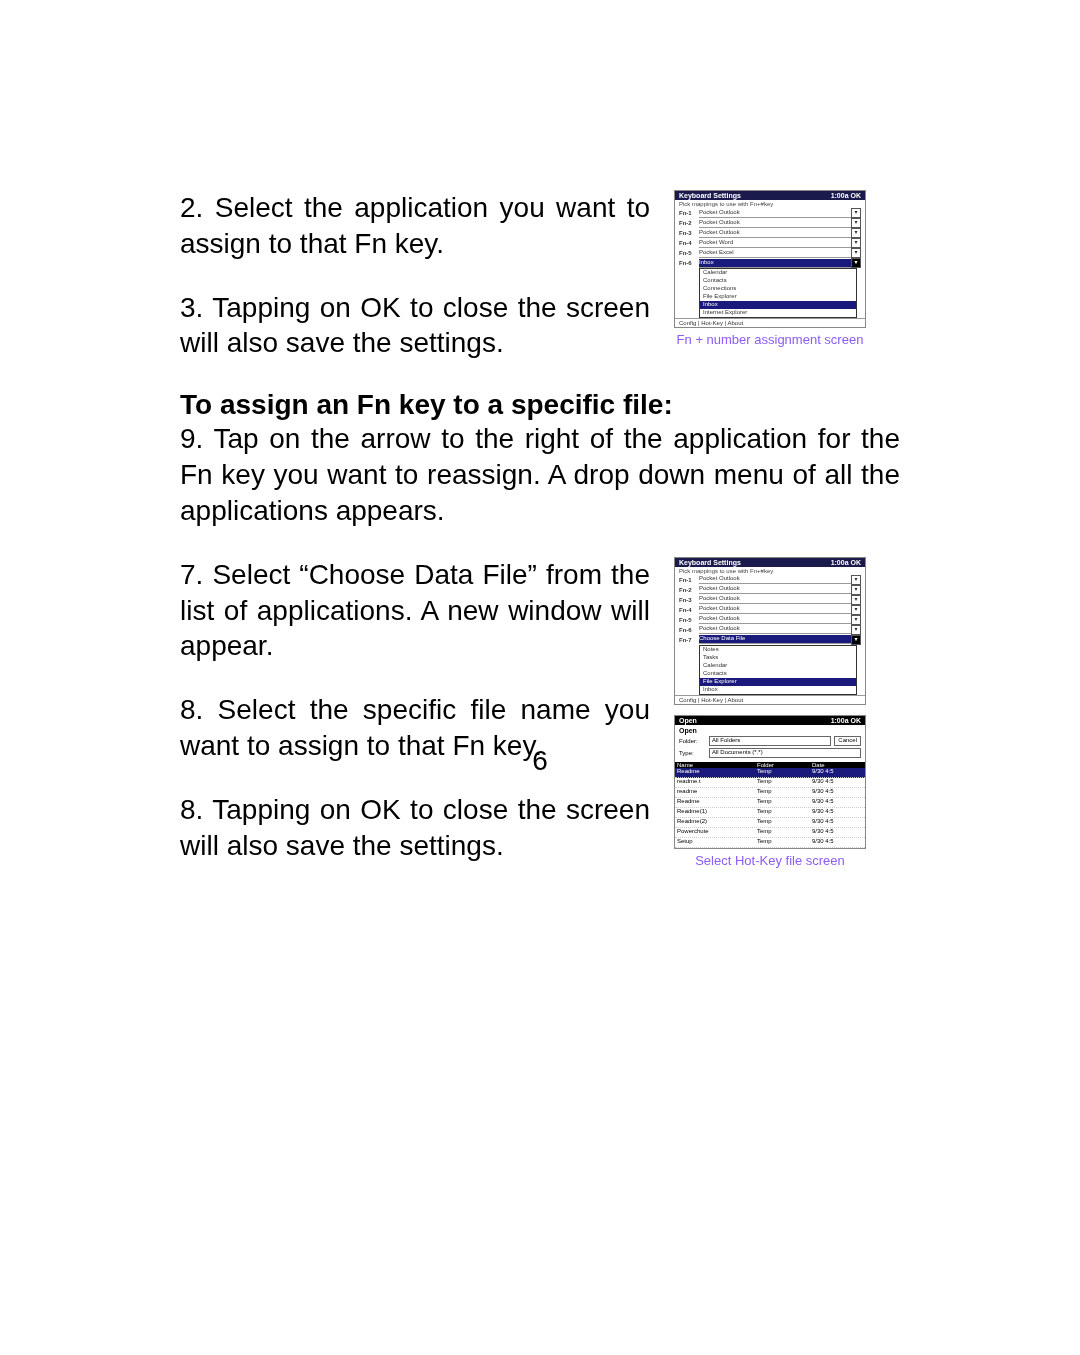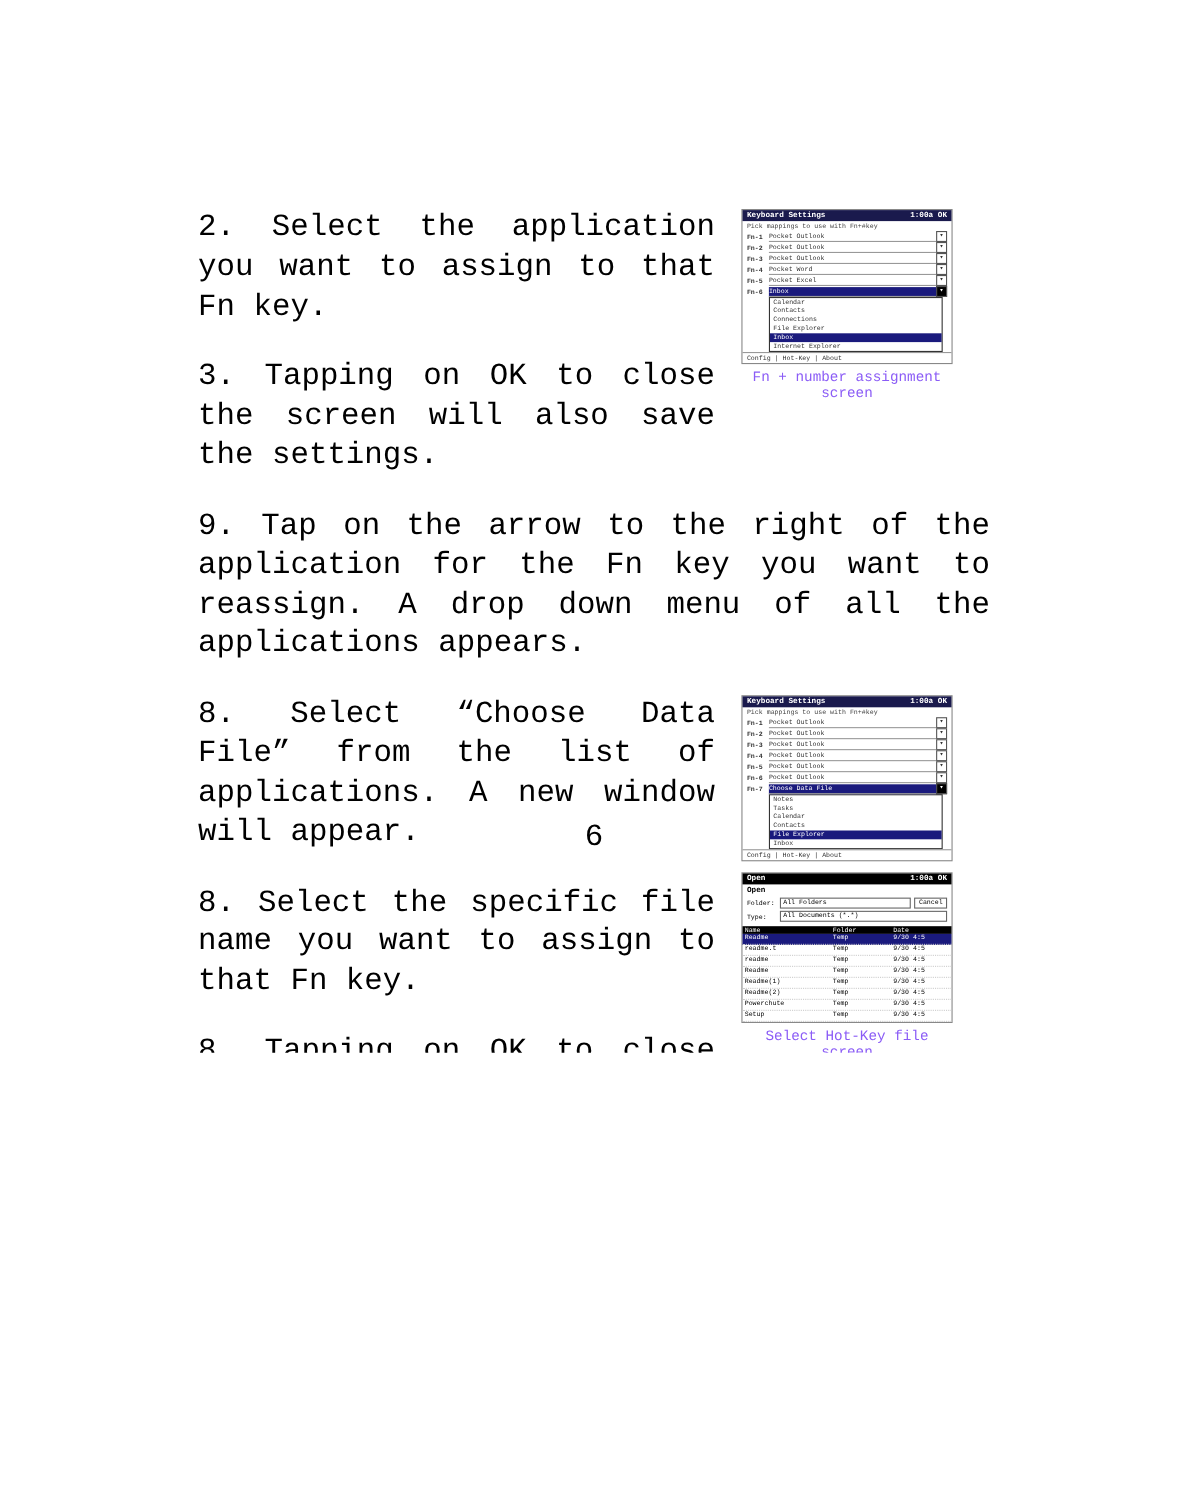--- a/index.html
+++ b/index.html
@@ -8,21 +8,20 @@
     background: #fff;
     font-family: Arial, Helvetica, sans-serif;
     color: #000;
   }
   .page {
     width: 1080px;
     height: 957px;
     position: relative;
     box-sizing: border-box;
     padding: 190px 180px 0 180px;
-    font-family: Liberation Mono, monospace;
   }
   .content {
     width: 720px;
   }
   .row {
     display: flex;
     align-items: flex-start;
     margin-bottom: 28px;
   }
   .text-col {
@@ -225,27 +224,28 @@
             <div class="opt">File Explorer</div>
             <div class="opt sel">Inbox</div>
             <div class="opt">Internet Explorer</div>
           </div>
           <div class="fs-bottom">Config | Hot-Key | About</div>
         </div>
         <div class="caption">Fn + number assignment screen</div>
       </div>
     </div>
 
+    <div class="heading">To assign an Fn key to a specific file:</div>
     <div class="row">
       <div class="text-col" style="max-width:100%;">9. Tap on the arrow to the right of the application for the Fn key you want to reassign. A drop down menu of all the applications appears.</div>
     </div>
 
     <div class="row">
       <div class="text-col narrow">
-        <div>8. Select “Choose Data File” from the list of applications. A new win­dow will appear.</div>
+        <div>7. Select “Choose Data File” from the list of applications. A new win­dow will appear.</div>
         <div style="height:28px;"></div>
         <div>8. Select the specific file name you want to assign to that Fn key.</div>
         <div style="height:28px;"></div>
         <div>8. Tapping on OK to close the screen will also save the settings.</div>
       </div>
       <div class="img-col">
 
         <div class="fake-shot">
           <div class="fs-titlebar">
             <span>Keyboard Settings</span>

